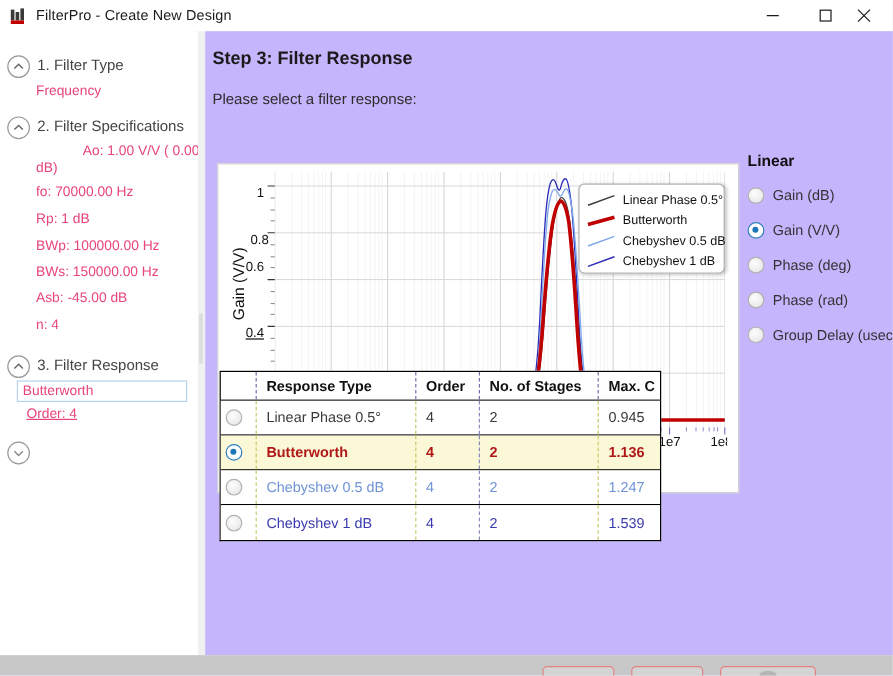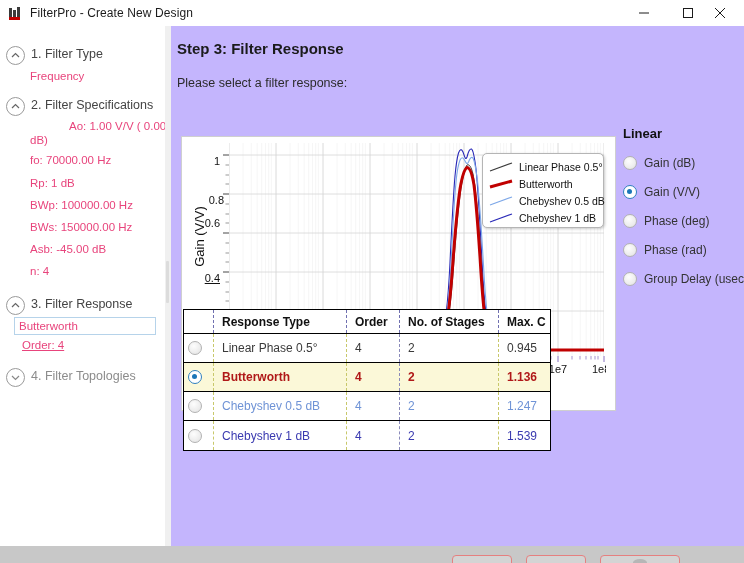--- a/index.html
+++ b/index.html
@@ -194,21 +194,20 @@
       </div>
       <div class="selbox" style="top:291px;">Butterworth</div>
       <div class="spec" style="left:22px;top:312px;text-decoration:underline;">Order:  4</div>
 
       <div class="step" style="top:342px;left:6px;">
         <span class="chev">
           <svg width="9" height="7" viewBox="0 0 9 7">
               <polyline points="1,2 4.5,5.5 8,2" fill="none" stroke="#888" stroke-width="1.2"></polyline>
             </svg>
         </span>
-        <span class="step-label" style="color:#8c8c8c;">4. Filter Topologies</span>
       </div>
     </div>
 
     <div class="splitter">
         <div class="grip"></div>
       </div>
 
     <div class="panel">
 
       <div class="step-title">Step 3: Filter Response</div>

